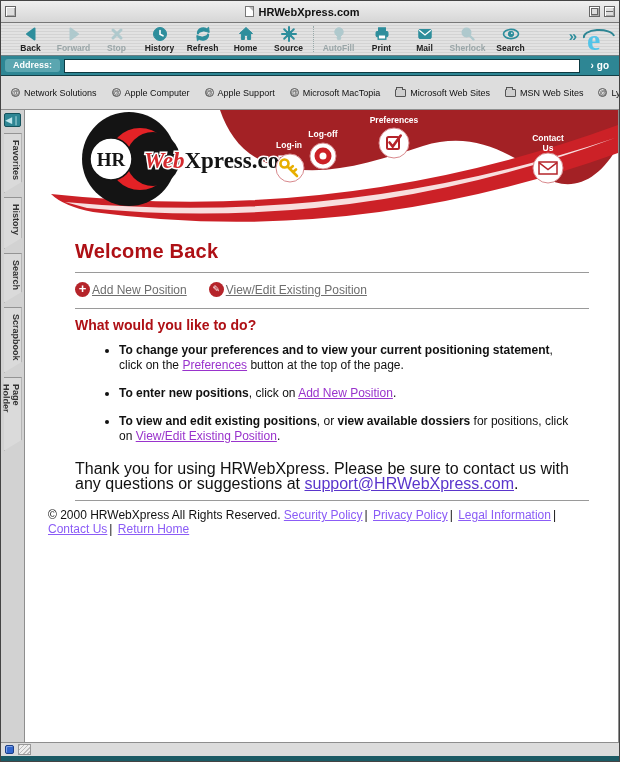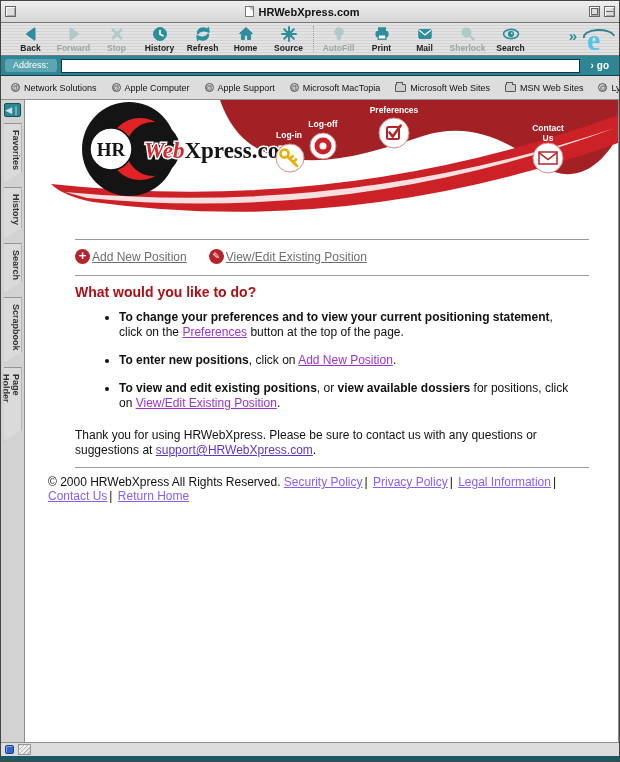--- a/index.html
+++ b/index.html
@@ -45,28 +45,28 @@
   .tb-sep{ width:1px; height:26px; border-left:1px dotted #9aa; margin:0 3px; }
   .tb-spacer{ flex:1; }
   .tb-chevron{ color:#2E8E9C; font-size:15px; font-weight:bold; margin:0 6px 8px 0; cursor:pointer; }
   .e-logo{ width:32px; height:31px; position:relative; margin-right:2px; cursor:pointer; }
 
   
   .addressbar{
     height:20px; flex:0 0 auto; background:#2E8694; border-bottom:1px solid #143F47;
     display:flex; align-items:center; padding:0 4px; gap:4px;
   }
-  .addr-chip{ background:#5BA6B0; border-radius:3px; padding:1px 8px 2px; font-size:9px; font-weight:normal; color:#fff; }
+  .addr-chip{ background:#5BA6B0; border-radius:3px; padding:1px 8px 2px; font-size:9px; font-weight:bold; color:#fff; }
   .addr-input{ flex:1; height:14px; border:1px solid #0D3A42; background:#fff; font-size:10px; padding:0 3px; font-family:"Liberation Sans",sans-serif; }
   .go-btn{ display:flex; align-items:center; gap:3px; color:#fff; font-size:10px; font-weight:bold; padding:0 6px; cursor:pointer; }
   .go-btn .go-arrow{ font-size:10px; }
 
   
   .favbar{
-    height:24px; flex:0 0 auto; background:#DDDDDD; border-bottom:1px solid #8E8E8E;
+    height:34px; flex:0 0 auto; background:#DDDDDD; border-bottom:1px solid #8E8E8E;
     display:flex; align-items:center; padding:0 10px; gap:15px;
   }
   .fav-item{ display:flex; align-items:center; gap:4px; font-size:9px; color:#111; cursor:pointer; white-space:nowrap; }
   .glyph-globe{ width:9px; height:9px; border:1px solid #555; border-radius:50%; font-size:7px; line-height:7px; text-align:center; color:#555; display:inline-block; }
   .glyph-folder{ width:11px; height:8px; background:#CFCFCF; border:1px solid #555; border-radius:1px; position:relative; display:inline-block; }
   .glyph-folder::before{ content:""; position:absolute; top:-3px; left:0; width:5px; height:2px; background:#CFCFCF; border:1px solid #555; border-bottom:none; }
 
   
   .mainrow{ flex:1; display:flex; min-height:0; }
   .sidestrip{
@@ -100,21 +100,21 @@
   .quicklink{ display:flex; align-items:center; gap:2px; cursor:pointer; }
   .ql-icon{ width:15px; height:15px; border-radius:50%; background:#B5242A; color:#fff; text-align:center; flex:0 0 auto; }
   .ql-icon.plus{ font-size:13px; line-height:14px; font-weight:bold; }
   .ql-icon.pencil{ font-size:9px; line-height:15px; }
   .quicklink a{ font-size:12px; color:#6e6e6e; text-decoration:underline; }
   .h2{ font-size:14px; font-weight:bold; color:#AE1015; margin:8px 0 2px; }
   ul.todo{ margin:10px 12px 0 0; padding-left:44px; }
   ul.todo li{ font-size:12px; color:#111; line-height:15px; margin-bottom:13px; }
   a.lnk{ color:#9933CC; text-decoration:underline; }
   a.lnk.support{ color:#5A35CC; }
-  .thanks{ font-size:12px; color:#111; line-height:15px; margin-top:17px; }
+  .thanks{ font-size:16px; color:#111; line-height:15px; margin-top:17px; }
   .footer-rule{ margin:22px 0 8px; }
   .site-footer{ font-size:12px; color:#111; margin-left:-27px; }
   .site-footer a{ color:#8b5cf6; text-decoration:underline; }
   .site-footer .sep{ color:#111; margin:0 2px; }
 
   
   .statusbar{
     height:14px; flex:0 0 auto; background:#DCDCDC; border-top:1px solid #8E8E8E;
     display:flex; align-items:center; padding:0 2px 0 4px; gap:4px;
   }
@@ -366,20 +366,21 @@
             <circle cx="523" cy="58" r="15" fill="#fff" stroke="#D8888C" stroke-width="1"></circle>
             <g>
               <rect x="514" y="52" width="18" height="12" fill="#fff" stroke="#B5242A" stroke-width="1.5"></rect>
               <path d="M514,52.6 l9,7 l9,-7" fill="none" stroke="#B5242A" stroke-width="1.5"></path>
             </g>
           </g>
         </svg>
       </div>
 
       <div class="page-body">
+        <div class="h1">Welcome Back</div>
         <hr class="rule">
 
         <div class="quicklinks">
           <span class="quicklink">
             <span class="ql-icon plus">+</span>
             <a href="#">Add New Position</a>
           </span>
           <span class="quicklink">
             <span class="ql-icon pencil">✎</span>
             <a href="#">View/Edit Existing Position</a>

